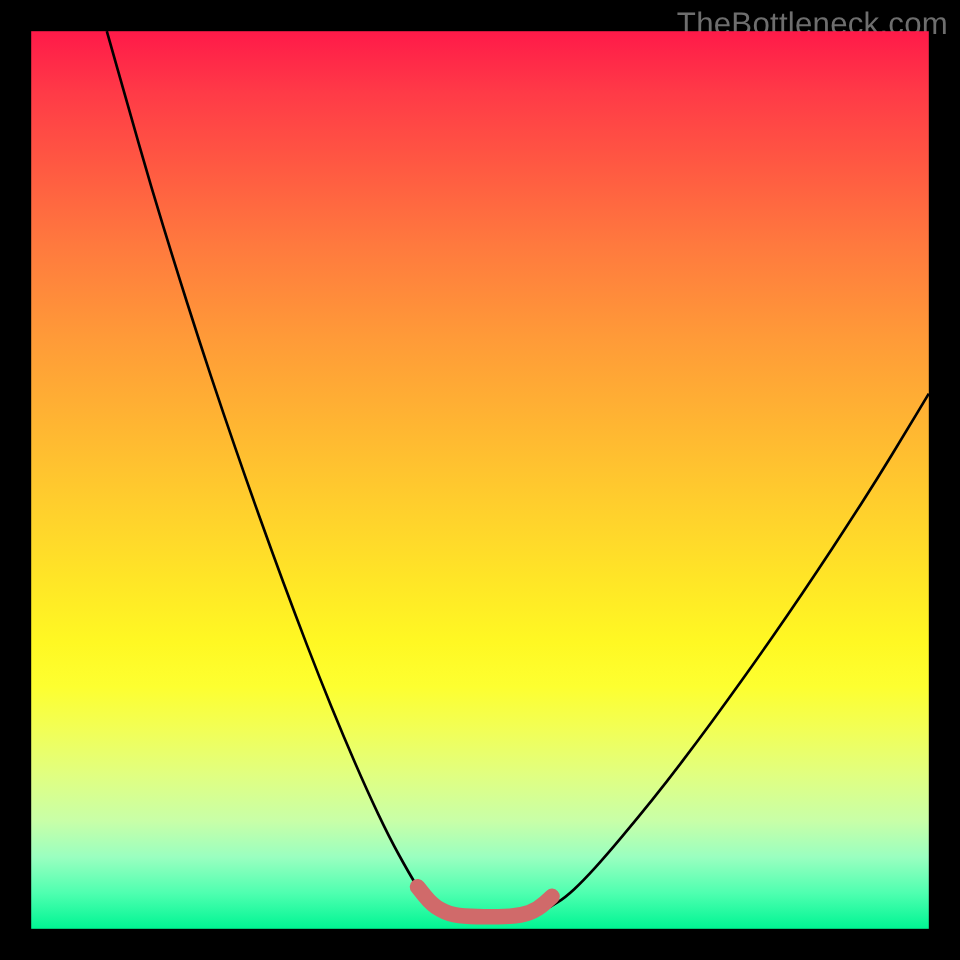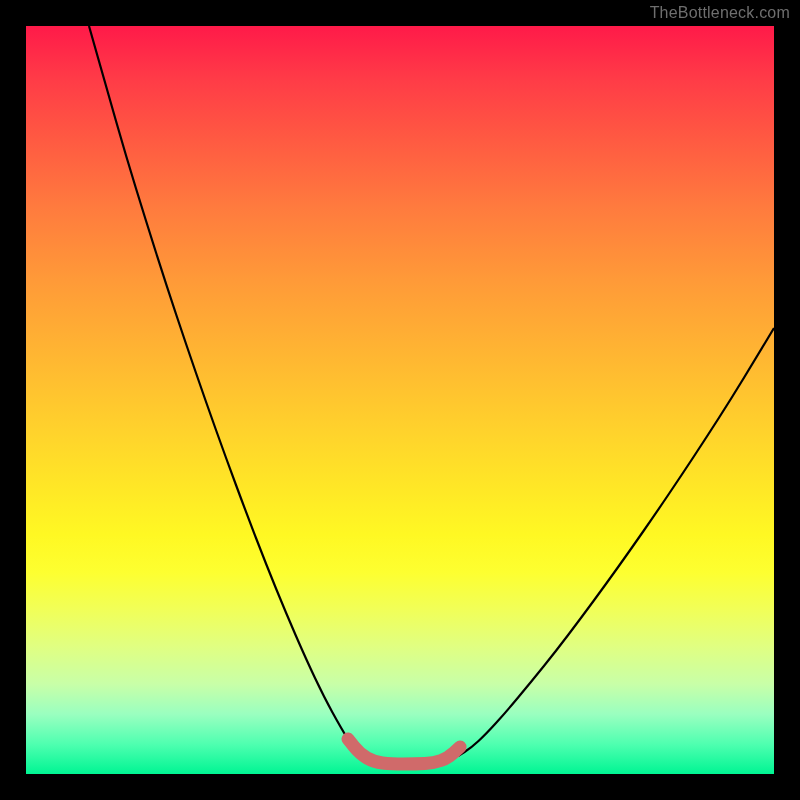--- a/index.html
+++ b/index.html
@@ -42,21 +42,21 @@
       #9affc0 92%,
       #4fffb0 96%,
       #00f593 100%
     );
   }
   .watermark {
     position: absolute;
     top: 4px;
     right: 10px;
     color: #6e6e6e;
-    font-size: 16px;
+    font-size: 26px;
     font-weight: 500;
     letter-spacing: 0.2px;
     user-select: none;
   }
   svg.curves {
     position: absolute;
     left: 0;
     top: 0;
     width: 748px;
     height: 748px;

